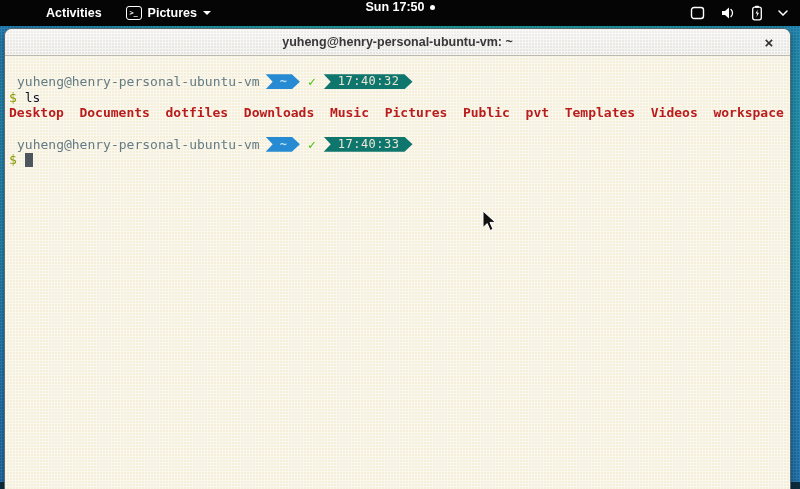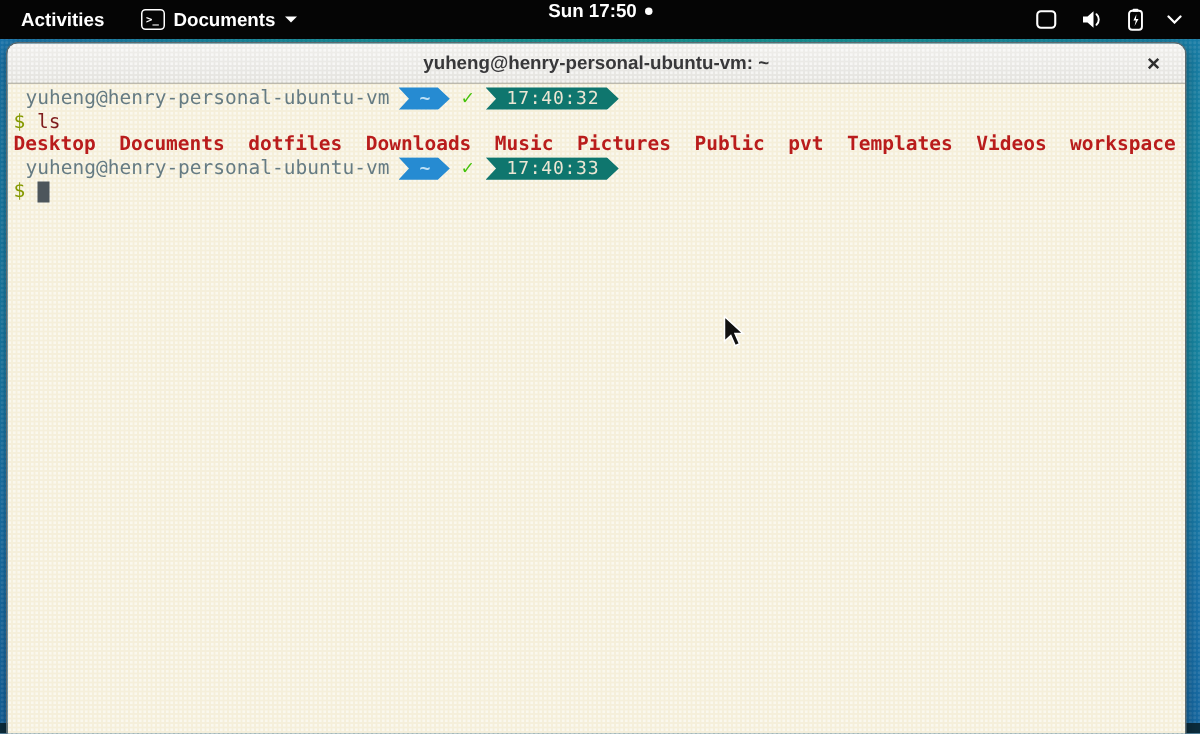--- a/index.html
+++ b/index.html
@@ -27,21 +27,21 @@
   }
 
   
   .topbar {
     position:absolute; left:0; top:0; width:800px; height:26px;
     background:#050505; color:#fff; z-index:30;
     display:flex; align-items:center;
     font-size:12.5px; font-weight:bold;
   }
   .tb-left { display:flex; align-items:center; }
-  .activities { padding:0 14px; height:26px; display:flex; align-items:center; cursor:pointer; }
+  .activities { padding:0 14px; height:26px; display:flex; align-items:center; cursor:pointer;margin-left:32px; }
   .appmenu { display:flex; align-items:center; gap:6px; padding:0 10px; height:26px; cursor:pointer; }
   .term-icon {
     width:16px; height:14px; border:1.2px solid #fff; border-radius:3px;
     display:flex; align-items:center; justify-content:center;
     font-family:"DejaVu Sans Mono", monospace; font-size:7px; font-weight:bold; color:#fff;
     letter-spacing:0; line-height:1;
   }
   .caret-down { width:0; height:0; border-left:4px solid transparent; border-right:4px solid transparent; border-top:4px solid #fff; display:inline-block; }
   .tb-center {
     position:absolute; left:0; right:0; top:0; height:26px;
@@ -93,24 +93,24 @@
     font-size:13px; line-height:15.5px;
     padding:2px 4px 0 4px;
     cursor:text;
   }
   .term-body::before {
     content:""; position:absolute; inset:0;
     background-image:radial-gradient(rgba(255,255,255,0.55) 1px, transparent 1.2px);
     background-size:3px 3px; pointer-events:none;
   }
   .line { white-space:pre; position:relative; display:flex; align-items:center; }
-  .prompt-line { padding-left:8px; }
+  .prompt-line { padding-left:8px;margin-top:16px; }
   .user-host { color:#657b83; }
   .dollar { color:#859900; }
-  .cmd { color:#7f1d1d; }
+  .cmd { color:#0f172a; }
   .dirs-line { color:#b91c1c; font-weight:bold; }
 
   .seg {
     display:inline-flex; align-items:center; justify-content:center;
     height:15px; font-size:12px; margin-left:6px;
     clip-path:polygon(0 0, calc(100% - 8px) 0, 100% 50%, calc(100% - 8px) 100%, 0 100%, 7px 50%);
     padding:0 13px 0 14px;
   }
   .seg-cwd { background:#268bd2; color:#bfe0f5; font-weight:bold; }
   .seg-time { background:#0f766e; color:#ece6d4; letter-spacing:0.5px; }
@@ -130,21 +130,21 @@
 <div class="desktop"></div>
 <div class="desktop-bottom-strip"></div>
 
 <div class="topbar">
   <div class="tb-left">
     <div class="activities">
       <span>Activities</span>
     </div>
     <div class="appmenu">
       <span class="term-icon">&gt;_</span>
-      <span>Documents</span>
+      <span>Pictures</span>
       <span class="caret-down"></span>
     </div>
   </div>
   <div class="tb-center">
     <div class="clock-wrap">
       <span>Sun 17:50</span>
       <span class="notif-dot"></span>
     </div>
   </div>
   <div class="tb-right">

